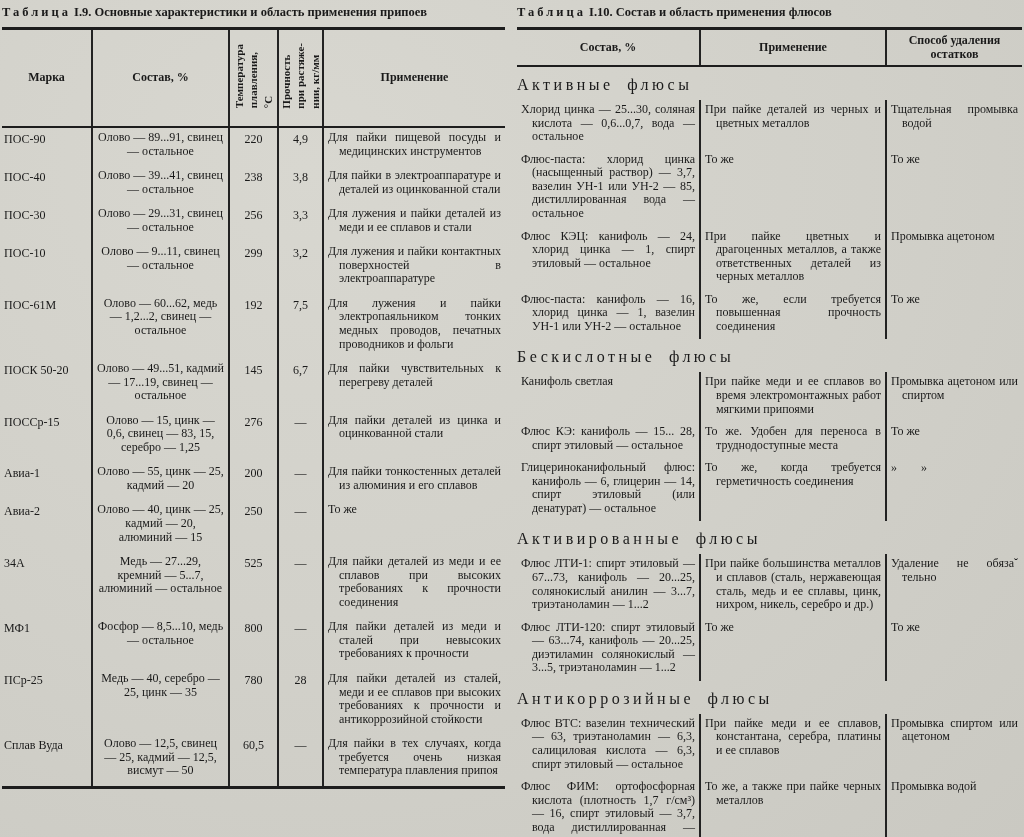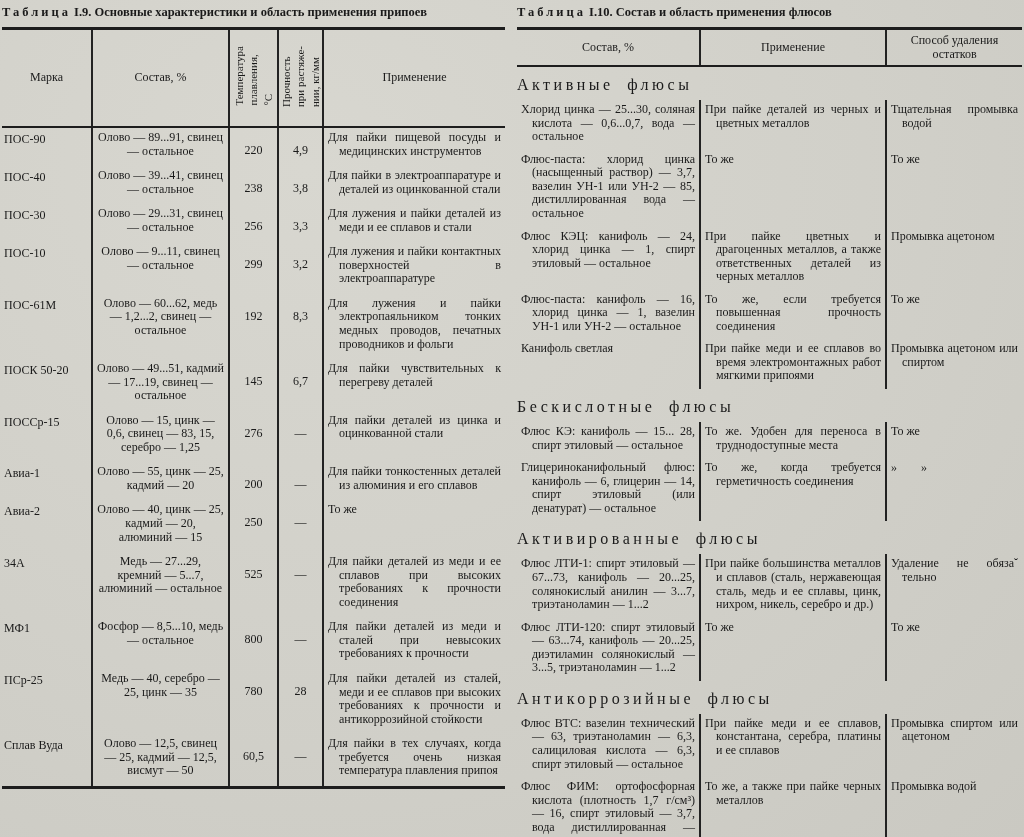--- a/index.html
+++ b/index.html
@@ -26,40 +26,40 @@
   }
   .tbl-title .sp{letter-spacing:3px;font-weight:bold;margin-top:26px;}
 
   table{
     width:100%;border-collapse:collapse;table-layout:fixed;
     border-top:3px solid #1d1d1d;
     border-bottom:3px solid #1d1d1d;
     font-size:12px;line-height:1.13;
   }
   thead th{
-    font-weight:normal;font-size:12px;
+    font-weight:bold;font-size:12px;
     text-align:center;vertical-align:middle;
     border-bottom:2px solid #1d1d1d;
     padding:4px 2px;
   }
   th.pre, .pre{white-space:pre-line;}
   th.vert{height:92px;padding:2px 0;}
   th.vert .rot{
     display:inline-block;
     writing-mode:vertical-rl;
     transform:rotate(180deg);
     white-space:pre-line;
     font-size:11px;line-height:1.3;
     text-align:left;
   }
   td{vertical-align:top;padding:3px 4px 8px 4px;}
   .vline{border-left:2px solid #222;}
   .c-grade{padding-top:5px;padding-left:2px;}
   .c-comp{text-align:center;}
-  .c-num{text-align:center;padding-top:16px;}
+  .c-num{text-align:center;padding-top:5px;}
   .hang{
     text-align:justify;
     padding-left:15px;text-indent:-11px;
   }
   td.section{
     letter-spacing:3.5px;word-spacing:6px;
     font-size:16px;
     padding:9px 0 6px 0;text-align:left;text-indent:0;
   }
   .flux-table td{padding-bottom:6px;}
@@ -123,21 +123,21 @@
             <td class="c-grade">ПОС-10</td>
             <td class="c-comp vline">Олово — 9...11, свинец — остальное</td>
             <td class="c-num vline">299</td>
             <td class="c-num vline">3,2</td>
             <td class="hang vline">Для лужения и пайки контактных поверхностей в электроаппаратуре</td>
           </tr>
           <tr class="">
             <td class="c-grade">ПОС-61М</td>
             <td class="c-comp vline">Олово — 60...62, медь — 1,2...2, свинец — остальное</td>
             <td class="c-num vline">192</td>
-            <td class="c-num vline">8,3</td>
+            <td class="c-num vline">7,5</td>
             <td class="hang vline">Для лужения и пайки электропаяльником тонких медных проводов, печатных проводников и фольги</td>
           </tr>
           <tr class="">
             <td class="c-grade">ПОСК 50-20</td>
             <td class="c-comp vline">Олово — 49...51, кадмий — 17...19, свинец — остальное</td>
             <td class="c-num vline">145</td>
             <td class="c-num vline">6,7</td>
             <td class="hang vline">Для пайки чувствительных к перегреву деталей</td>
           </tr>
           <tr class="">
@@ -232,28 +232,28 @@
             <td class="hang">Флюс КЭЦ: канифоль — 24, хлорид цинка — 1, спирт этиловый — остальное</td>
             <td class="hang vline">При пайке цветных и драгоценных металлов, а также ответственных деталей из черных металлов</td>
             <td class="hang vline">Промывка ацетоном</td>
           </tr>
           <tr class="">
             <td class="hang">Флюс-паста: канифоль — 16, хлорид цинка — 1, вазелин УН-1 или УН-2 — остальное</td>
             <td class="hang vline">То же, если требуется повышенная прочность соединения</td>
             <td class="hang vline">То же</td>
           </tr>
           <tr class="">
+            <td class="section" colspan="3">Бескислотные флюсы</td>
+          </tr>
+          <tr class="">
             <td class="hang">Канифоль светлая</td>
             <td class="hang vline">При пайке меди и ее сплавов во время электромонтажных работ мягкими припоями</td>
             <td class="hang vline">Промывка ацетоном или спиртом</td>
           </tr>
           <tr class="">
-            <td class="section" colspan="3">Бескислотные флюсы</td>
-          </tr>
-          <tr class="">
             <td class="hang">Флюс КЭ: канифоль — 15... 28, спирт этиловый — остальное</td>
             <td class="hang vline">То же. Удобен для переноса в труднодоступные места</td>
             <td class="hang vline">То же</td>
           </tr>
           <tr class="">
             <td class="hang">Глицериноканифольный флюс: канифоль — 6, глицерин — 14, спирт этиловый (или денатурат) — остальное</td>
             <td class="hang vline">То же, когда требуется герметичность соединения</td>
             <td class="hang vline">»  »</td>
           </tr>
           <tr class="">

